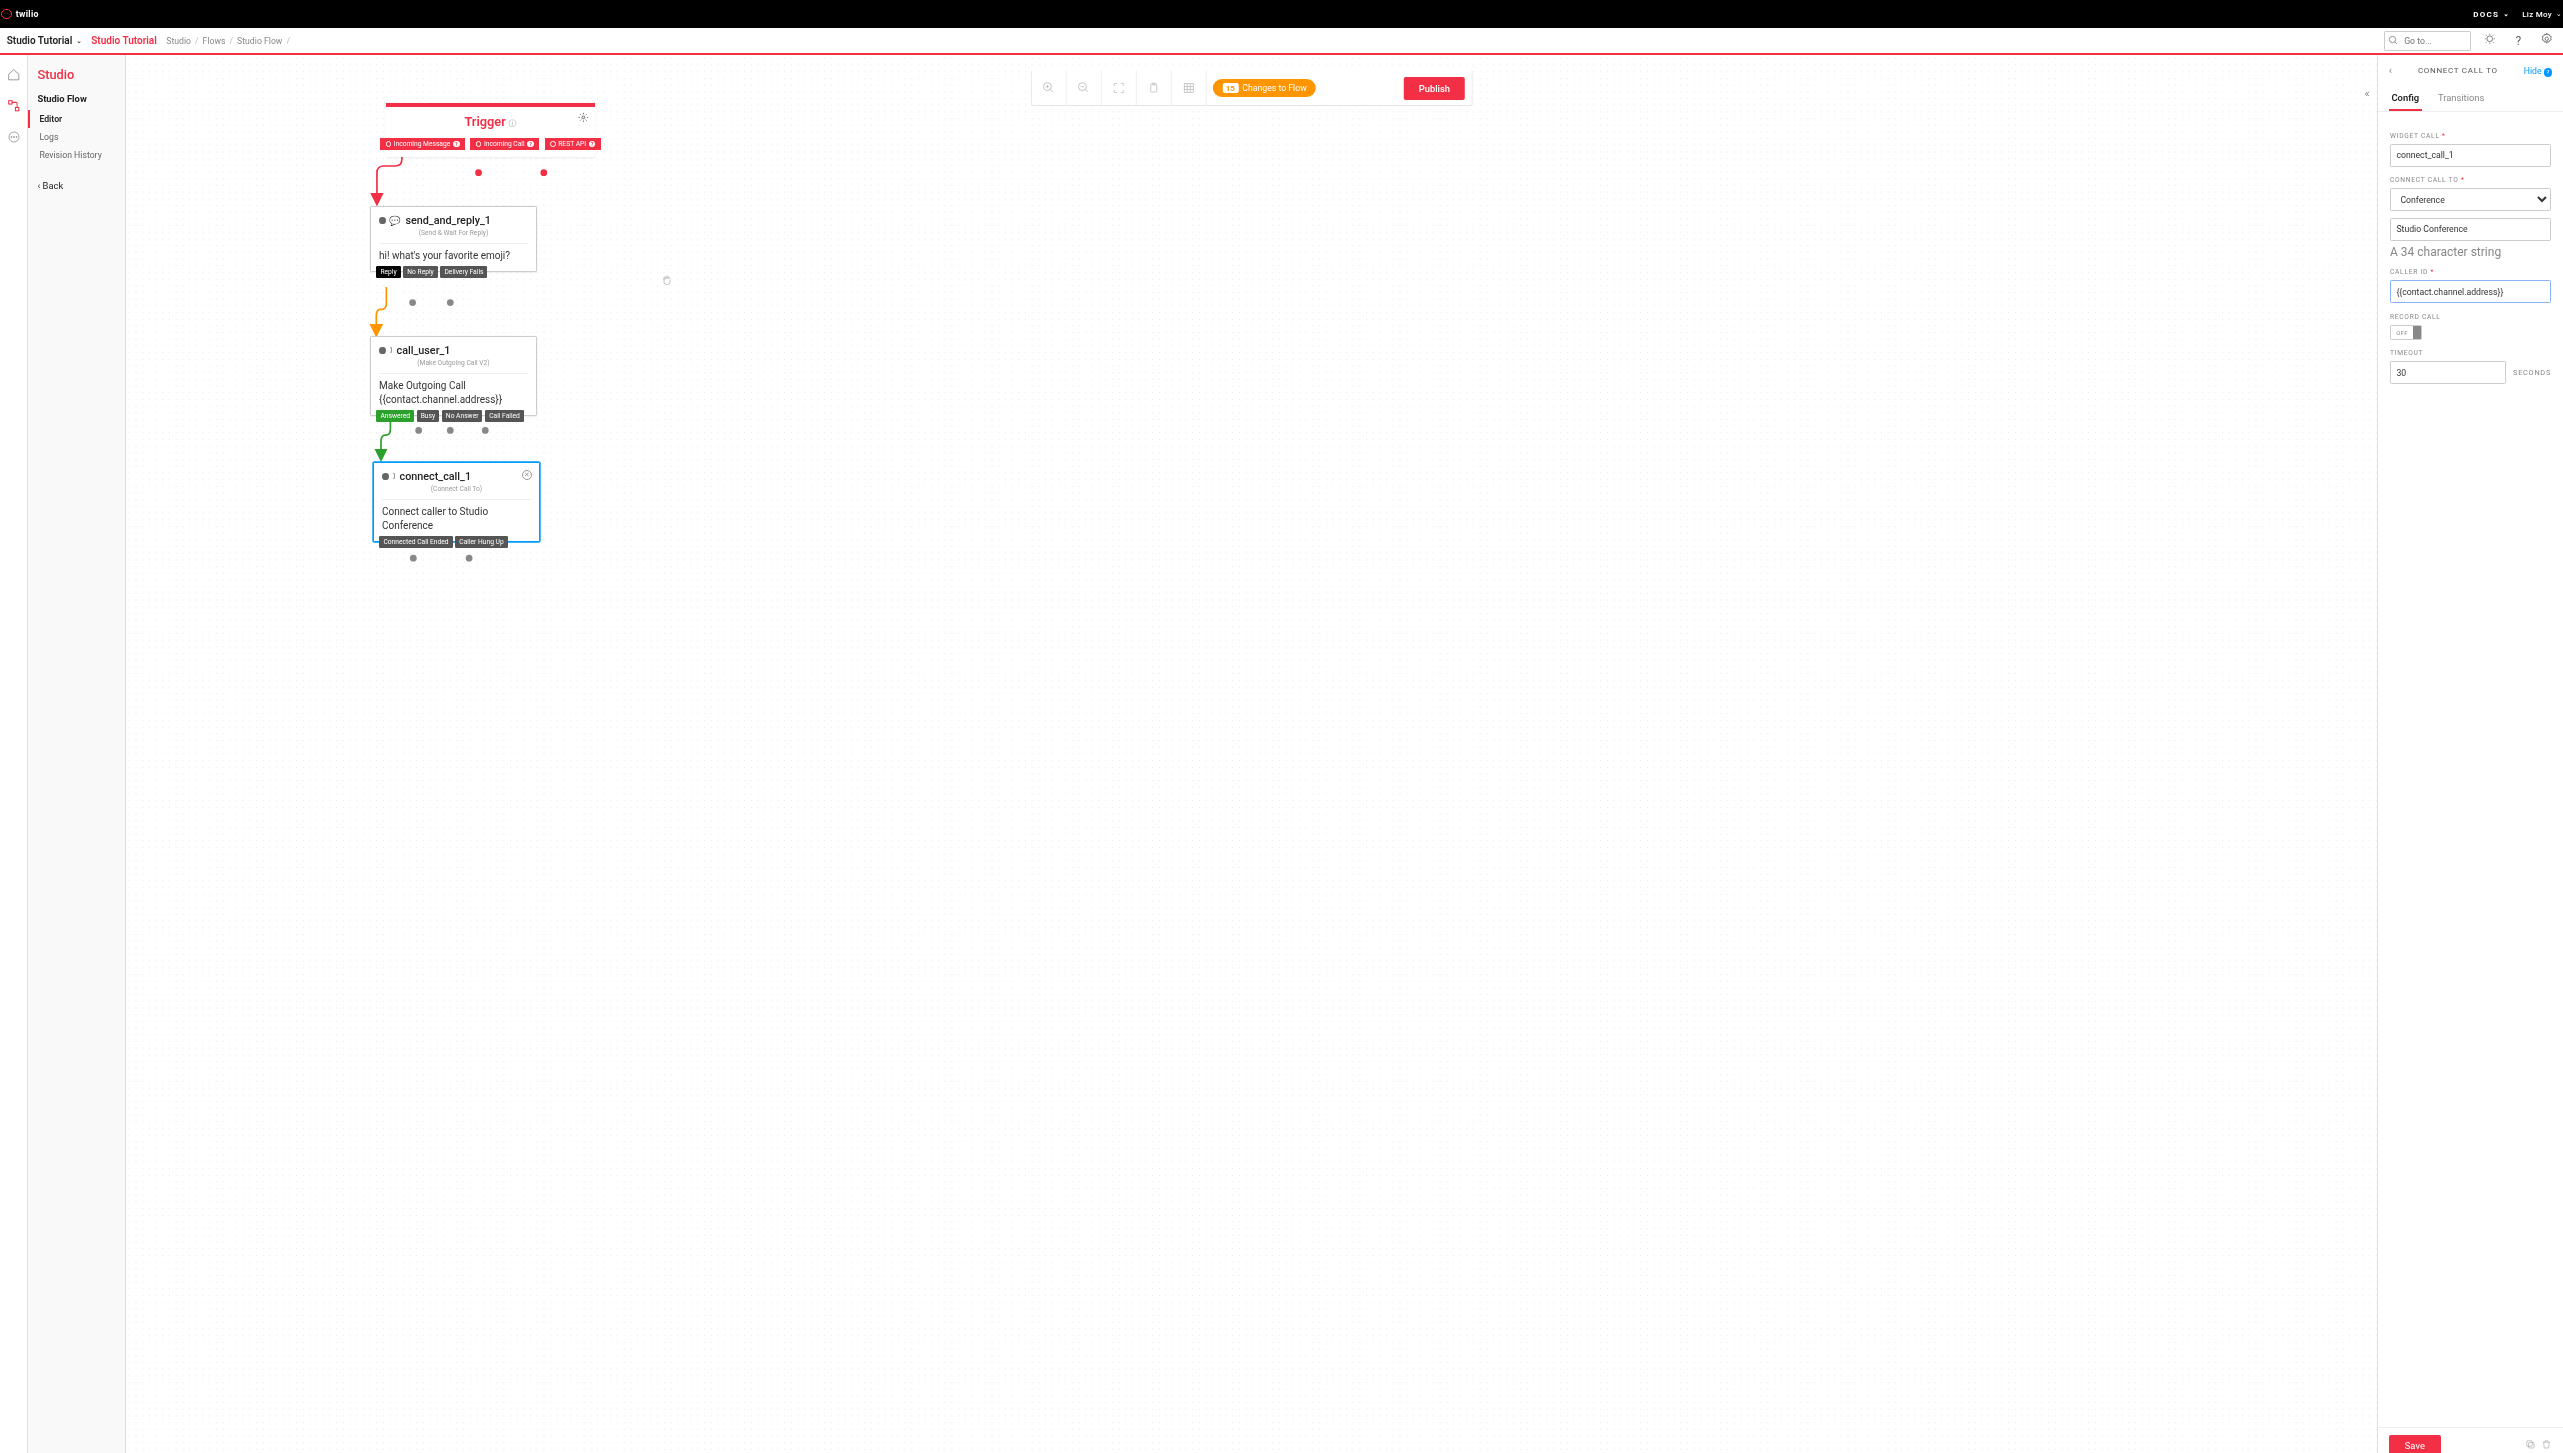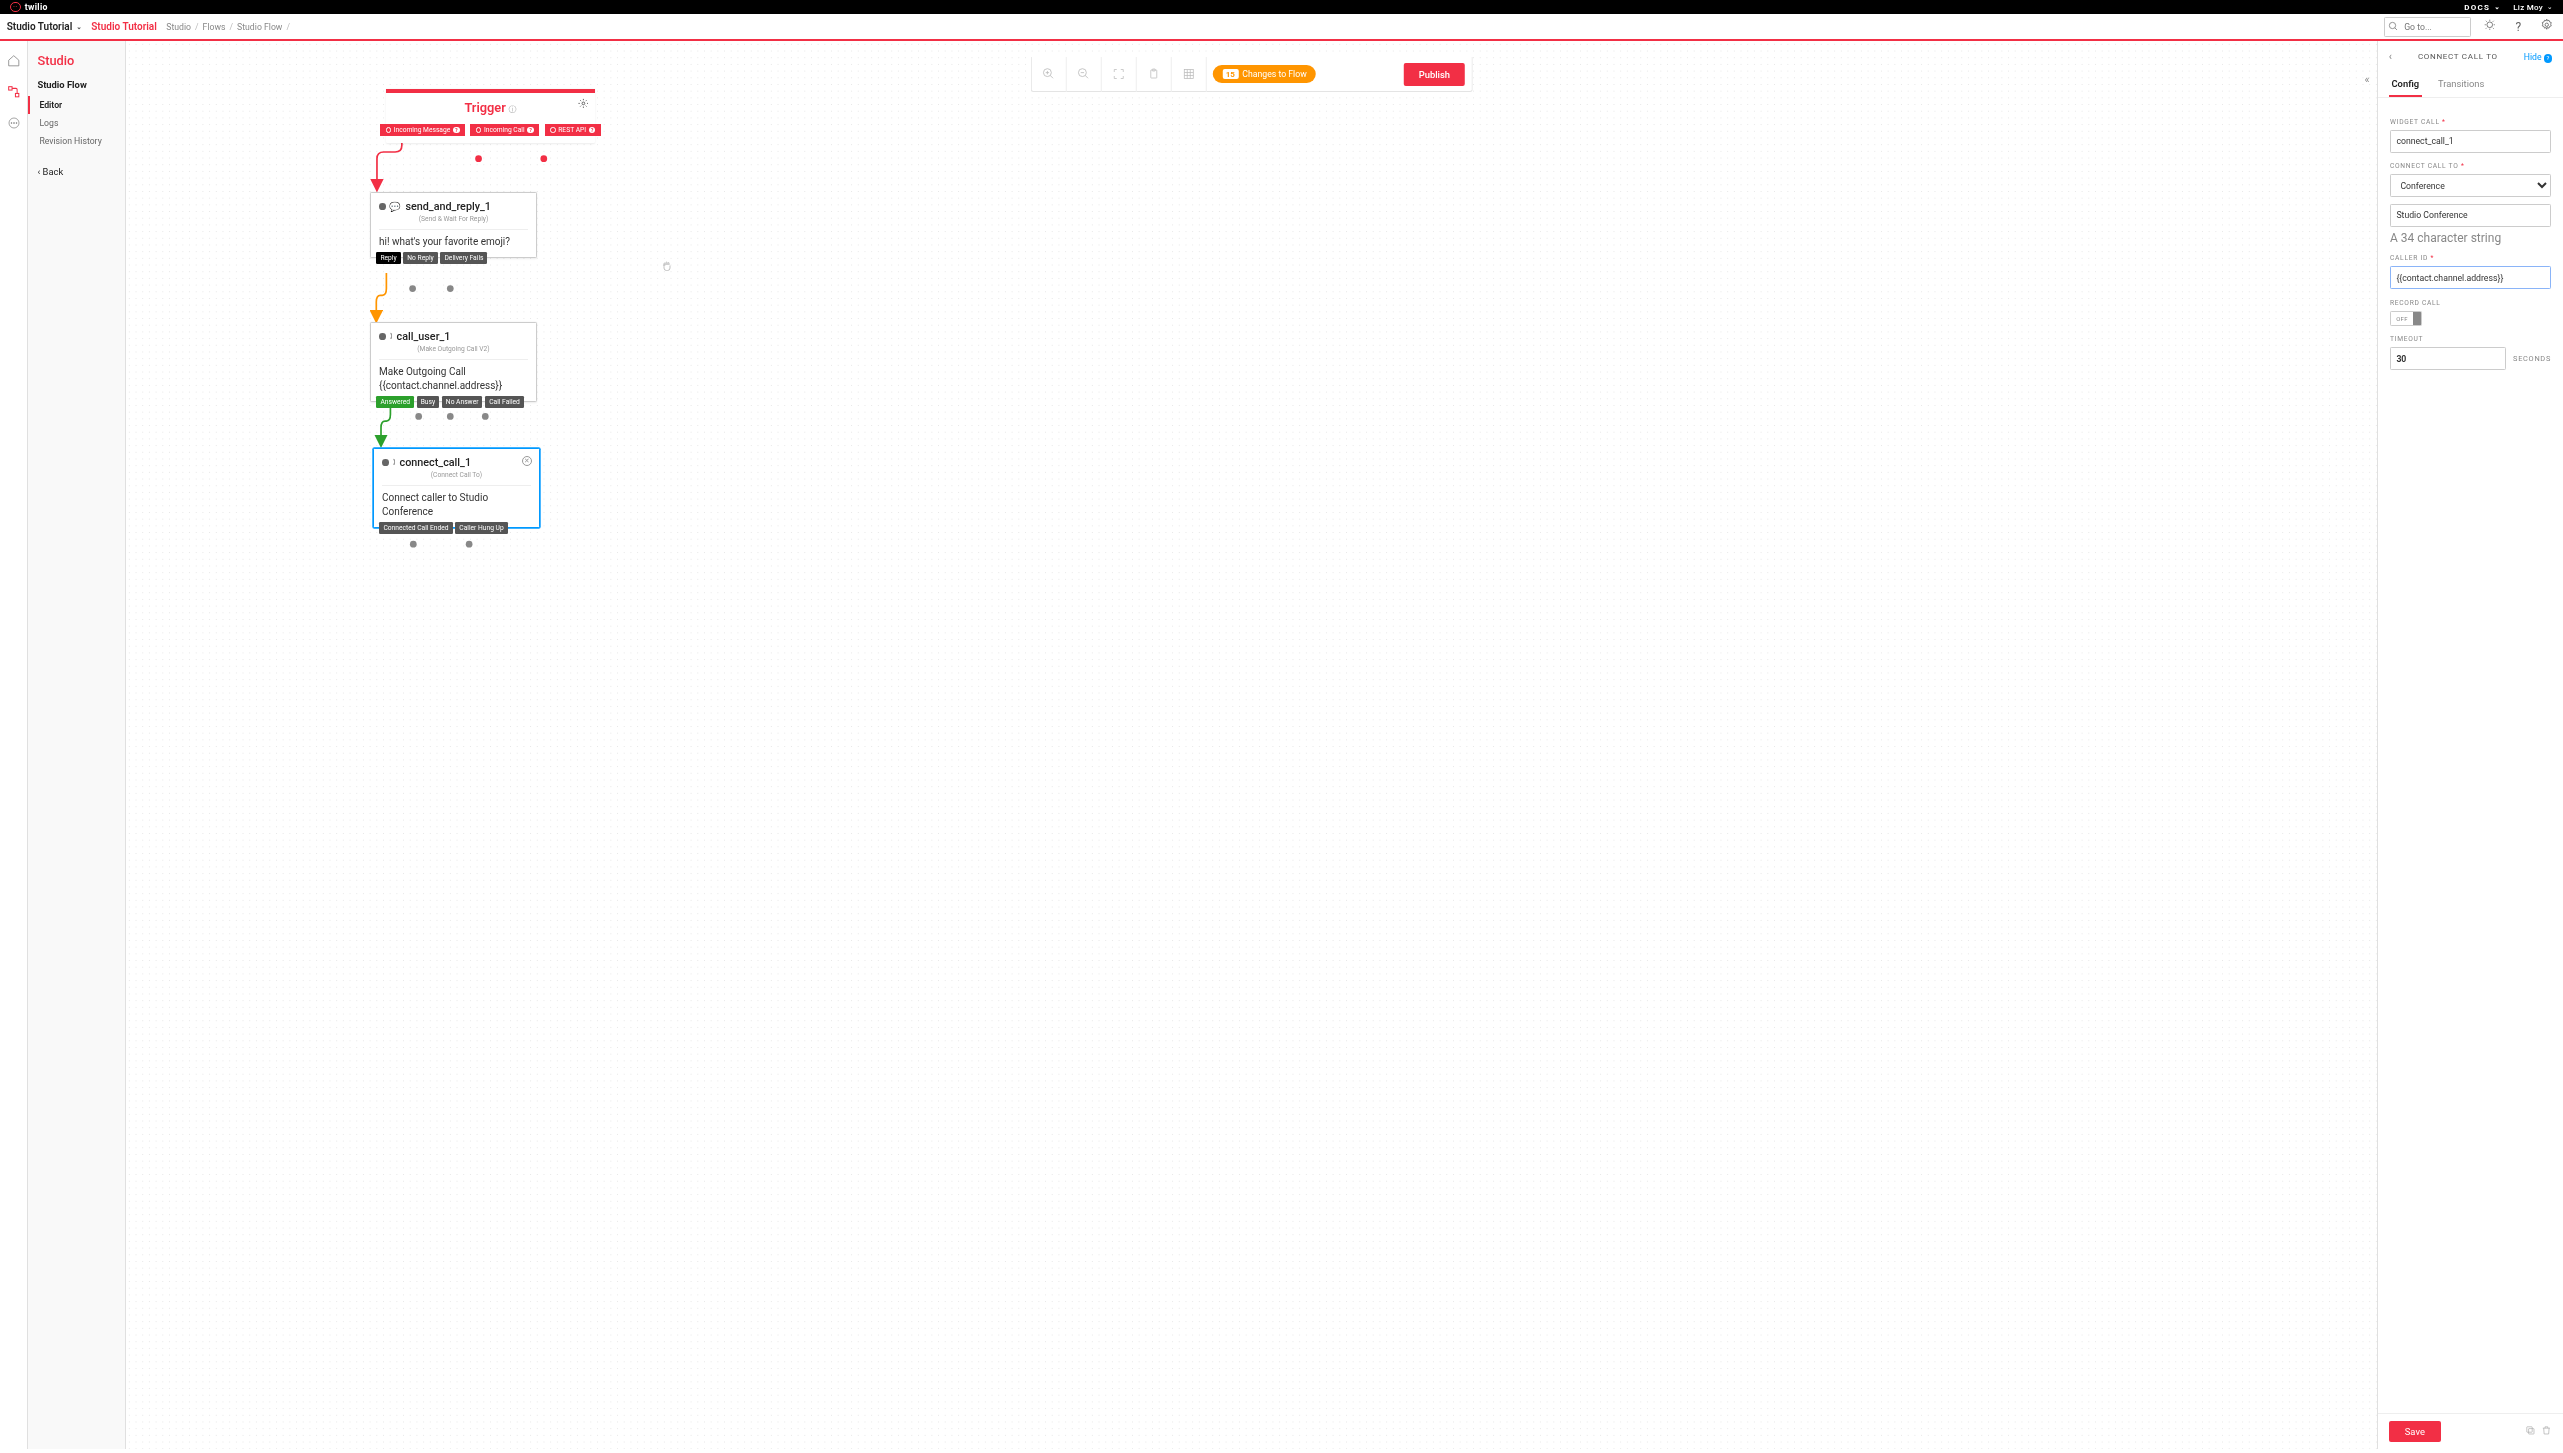--- a/index.html
+++ b/index.html
@@ -1,19 +1,19 @@
 <!DOCTYPE html>
 <html style="font-size:10.8px"><head>
 <meta charset="utf-8">
 <style>
 * { margin: 0; padding: 0; box-sizing: border-box; font-family: -apple-system, BlinkMacSystemFont, "Segoe UI", Roboto, Arial, sans-serif; }
 html, body { width: 100%; height: 100%; overflow: hidden; }
 
 
-.topbar { height: 14px; background: #000; color: #fff; display: flex; align-items: center; padding: 0 10px; }
+.topbar { height: 28px; background: #000; color: #fff; display: flex; align-items: center; padding: 0 1px; }
 .topbar .logo { display: flex; align-items: center; gap: 4px; font-weight: 700; font-size: 8.7px; letter-spacing: 0.3px; }
 .topbar .logo .logo-circle { width: 10.8px; height: 10.8px; border-radius: 50%; border: 1.3px solid #f22f45; display: flex; align-items: center; justify-content: center; }
 .topbar .logo .logo-circle .dots { font-size: 4px; letter-spacing: 0.7px; color: #f22f45; }
 .topbar .spacer { flex: 1; }
 .topbar .docs, .topbar .user { display: flex; align-items: center; gap: 4px; font-size: 8px; font-weight: 700; letter-spacing: 1.3px; margin-left: 12px; cursor: pointer; }
 .topbar .user { letter-spacing: 0.3px; font-weight: 500; justify-content: center; }
 .chev { font-size: 6.7px; }
 
 
 .subbar { height: 27px; background: #fff; border-bottom: 2px solid #f22f45; display: flex; align-items: center; padding: 0 6.7px; gap: 9.4px; }
@@ -95,21 +95,21 @@
 .cp-tabs .tab.active { color: #222; font-weight: 600; border-bottom-color: #f22f45; }
 .cp-body { flex: 1; overflow-y: auto; padding: 10.8px 12px; }
 .cp-body .flabel { font-size: 6.7px; letter-spacing: 0.7px; color: #888; margin: 9.4px 0 4px; }
 .cp-body .flabel .req { color: #f22f45; }
 .cp-body input[type=text], .cp-body select { width: 100%; height: 23px; border: 0.7px solid #ccc; border-radius: 1.3px; padding: 0 5.4px; font-size: 8.7px; color: #333; background:#fff;}
 .cp-body .hint { font-size: 12px; color: #888; margin-top: 4px; }
 .toggle { display: flex; align-items: center; width: 32px; height: 15px; border: 0.7px solid #ccc; border-radius: 1.3px; overflow:hidden;}
 .toggle .lbl { flex:1; font-size: 6px; color: #888; text-align: center; letter-spacing:0.3px;}
 .toggle .knob { width: 8px; height: 100%; background: #888; }
 .timeout-row { display: flex; align-items: center; gap: 6.7px; }
-.timeout-row input { width: 54px; font-weight: bold; }
+.timeout-row input { width: 54px; }
 .timeout-row .unit { font-size: 7.4px; letter-spacing: 0.7px; color: #888; }
 .cp-foot { border-top: 0.7px solid #eee; padding: 6.7px 10.8px; display: flex; align-items: center; gap: 5.4px; }
 .cp-foot .save { background: #f22f45; color: #fff; border: none; border-radius: 2px; padding: 5.4px 16px; font-size: 9.4px; cursor: pointer; }
 .cp-foot .spacer { flex: 1; }
 .cp-foot .ic { color: #aaa; font-size: 10.8px; cursor: pointer; }
 
 .grab-cursor { position:absolute; width:12px; height:12px; color:#bbb; pointer-events:none;}
 </style>
 </head>
 <body>

